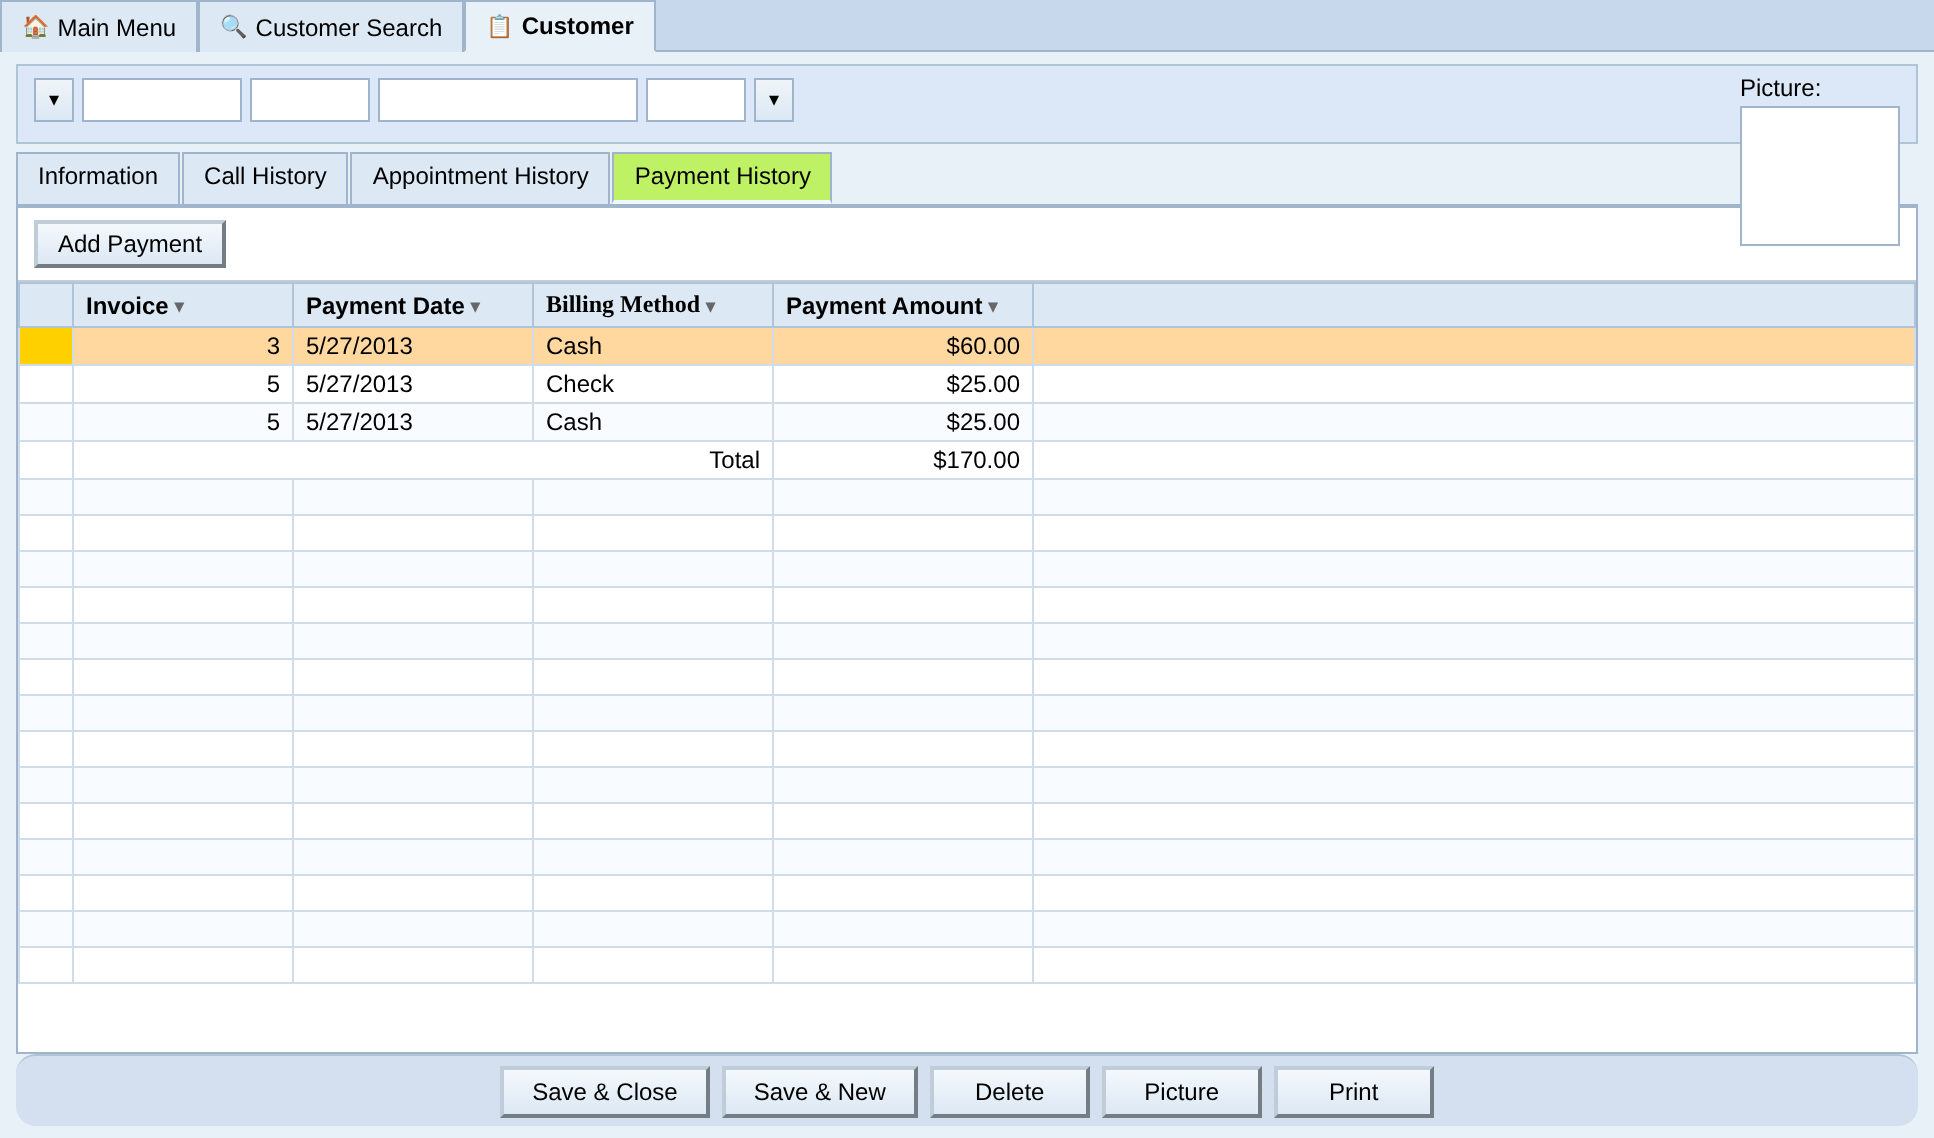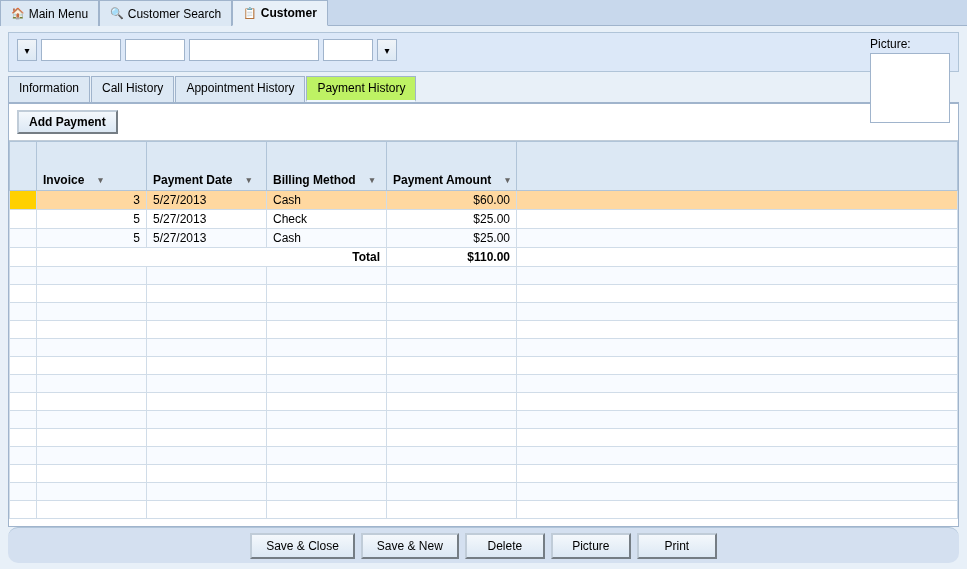--- a/index.html
+++ b/index.html
@@ -167,21 +167,20 @@
       padding: 6px 8px;
       border-bottom: 1px solid #c0ccd8;
     }
     .add-payment-btn {
       border: 2px outset #c0ccd8;
       background: linear-gradient(to bottom, #f4f8fc, #dce8f4);
       padding: 2px 10px;
       cursor: pointer;
       font-size: 12px;
       height: 24px;
-      font-weight: bold;
     }
 
     
     .data-grid {
       flex: 1;
       overflow-y: auto;
       overflow-x: hidden;
     }
 
     table {
@@ -196,33 +195,32 @@
       padding: 3px 6px;
       text-align: left;
       font-weight: 600;
       white-space: nowrap;
       cursor: pointer;
       user-select: none;
     }
     thead tr th .col-header {
       display: flex;
       align-items: center;
-      gap: 14px;
-      margin-top: 28px;
+      gap: 3px;
     }
     thead tr th .sort-arrow {
       font-size: 9px;
       color: #666;
     }
 
     
     .col-selector { width: 22px; }
     .col-invoice { width: 110px; }
     .col-paydate { width: 120px; }
-    .col-billing { width: 120px; }
+    .col-billing { width: 120px; font-family: Liberation Serif, serif; }
     .col-amount { width: 130px; }
 
     tbody tr td {
       border: 1px solid #d0dce8;
       padding: 2px 6px;
       height: 18px;
     }
 
     tbody tr:nth-child(odd) td { background: #f8fbff; }
     tbody tr:nth-child(even) td { background: white; }
@@ -230,21 +228,21 @@
     tbody tr.selected td { background: #ffd8a0; }
     tbody tr.selected td:first-child { background: #ffd000; }
 
     .row-indicator {
       width: 14px;
       height: 14px;
       background: #ffd000;
     }
 
     .text-right { text-align: right; }
-    .text-bold { font-weight: 700; margin-top: 12px; }
+    .text-bold { font-weight: 400; margin-top: 12px; }
 
     .empty-row td { height: 18px; }
 
     
     .nav-bar {
       display: flex;
       align-items: center;
       border-top: 1px solid #a0b4cc;
       background: #e8f0f8;
       padding: 3px 6px;
@@ -427,21 +425,21 @@
     <td></td>
     <td class="text-right">5</td>
     <td>5/27/2013</td>
     <td>Cash</td>
     <td class="text-right">$25.00</td>
     <td></td>
   </tr>
             <tr>
   <td></td>
   <td class="text-right text-bold" colspan="3">Total</td>
-  <td class="text-right text-bold">$110.00</td>
+  <td class="text-right text-bold">$170.00</td>
   <td></td>
 </tr>
             <tr class="empty-row">
               <td></td>
               <td></td>
               <td></td>
               <td></td>
               <td></td>
               <td></td>
             </tr>

